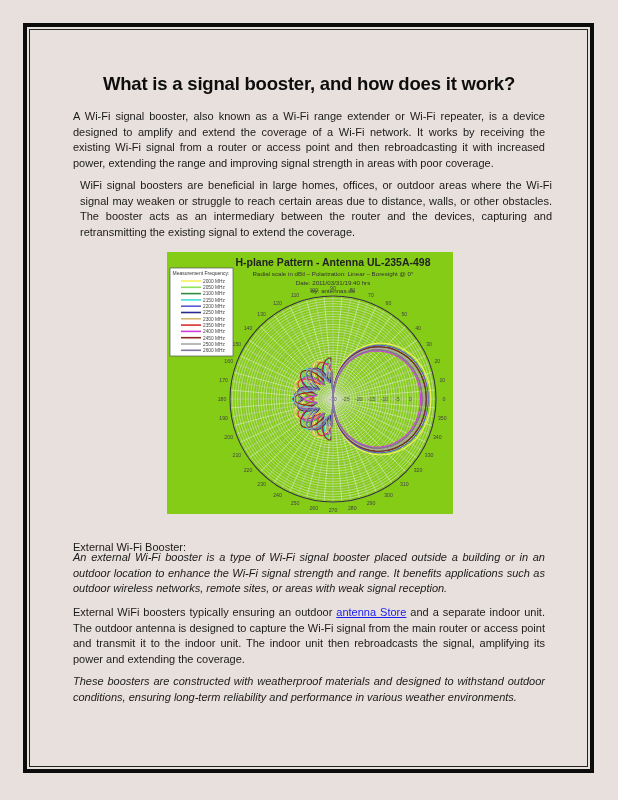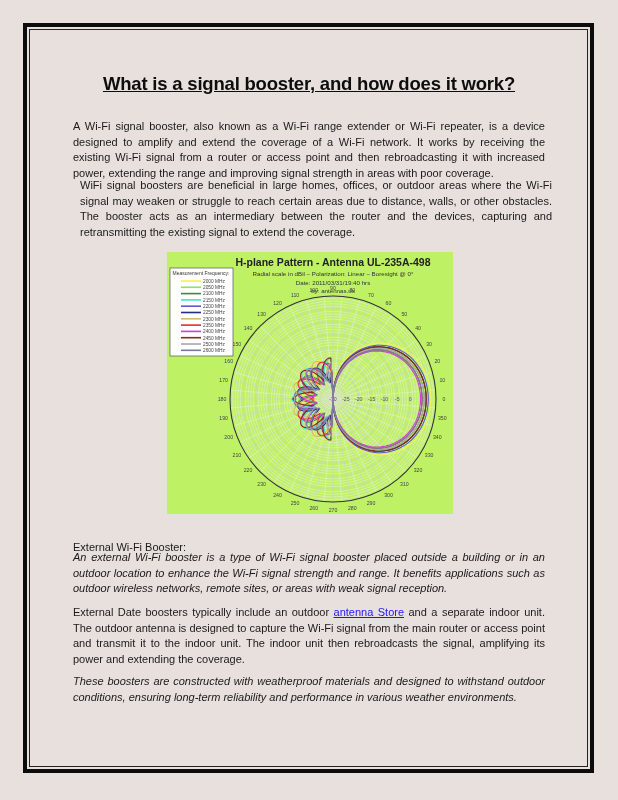--- a/index.html
+++ b/index.html
@@ -10,36 +10,36 @@
   .frame-outer {
     position: absolute; left: 23px; top: 23px; width: 571px; height: 750px;
     box-sizing: border-box; border: 4px solid #0c0c0c;
   }
   .frame-inner {
     position: absolute; left: 2px; top: 2px; right: 2px; bottom: 2px;
     border: 1px solid #222;
   }
   .title {
     position: absolute; left: 0; width: 618px; top: 73px; text-align: center;
-    font-size: 18.5px; font-weight: bold; letter-spacing: -0.2px; color: #0d0d0d; text-decoration: underline;
+    font-size: 18.5px; font-weight: bold; letter-spacing: -0.2px; color: #0d0d0d;
   }
   .para {
     position: absolute; left: 73px; width: 472px; font-size: 11px; line-height: 15.6px;
     text-align: justify; color: #1a1a1a; margin: 0;
   }
   .para a { color: #1a1aee; }
-  #p1 { top: 119px; }
+  #p1 { top: 109px; }
   #p2 { top: 178px; margin-left: 7px; }
   #sub { top: 524px; margin-top: 16px; }
   #p3 { top: 550px; font-style: italic; }
   #p4 { top: 605px; }
   #p5 { top: 674px; font-style: italic; }
   .figure {
     position: absolute; left: 167px; top: 252px; width: 286px; height: 262px;
-    background: #bef264;
+    background: #84cc16;
   }
   .figure svg { display: block; }
 </style>
 </head>
 <body>
 
 <div class="frame-outer">
   <div class="frame-inner"></div>
 </div>
 
@@ -248,14 +248,14 @@
       <text x="36" y="87.49999999999999" font-size="4.8" fill="#444" font-family="Liberation Sans, sans-serif">2450 MHz</text>
       <line x1="14" y1="92" x2="34" y2="92" stroke="#a8a8a8" stroke-width="1.6"></line>
       <text x="36" y="93.8" font-size="4.8" fill="#444" font-family="Liberation Sans, sans-serif">2500 MHz</text>
       <line x1="14" y1="98.3" x2="34" y2="98.3" stroke="#7a7aa0" stroke-width="1.6"></line>
       <text x="36" y="100.1" font-size="4.8" fill="#444" font-family="Liberation Sans, sans-serif">2600 MHz</text>
     </svg>
 </div>
 
 <p class="para" id="sub">External Wi-Fi Booster:</p>
 <p class="para" id="p3">An external Wi-Fi booster is a type of Wi-Fi signal booster placed outside a building or in an outdoor location to enhance the Wi-Fi signal strength and range. It benefits applications such as outdoor wireless networks, remote sites, or areas with weak signal reception.</p>
-<p class="para" id="p4"><span>External Date boosters typically include an outdoor </span><a href="#">antenna Store</a><span> and a separate indoor unit. The outdoor antenna is designed to capture the Wi-Fi signal from the main router or access point and transmit it to the indoor unit. The indoor unit then rebroadcasts the signal, amplifying its power and extending the coverage.</span></p>
+<p class="para" id="p4"><span>External WiFi boosters typically ensuring an outdoor </span><a href="#">antenna Store</a><span> and a separate indoor unit. The outdoor antenna is designed to capture the Wi-Fi signal from the main router or access point and transmit it to the indoor unit. The indoor unit then rebroadcasts the signal, amplifying its power and extending the coverage.</span></p>
 <p class="para" id="p5">These boosters are constructed with weatherproof materials and designed to withstand outdoor conditions, ensuring long-term reliability and performance in various weather environments.</p>
 
 </body></html>

